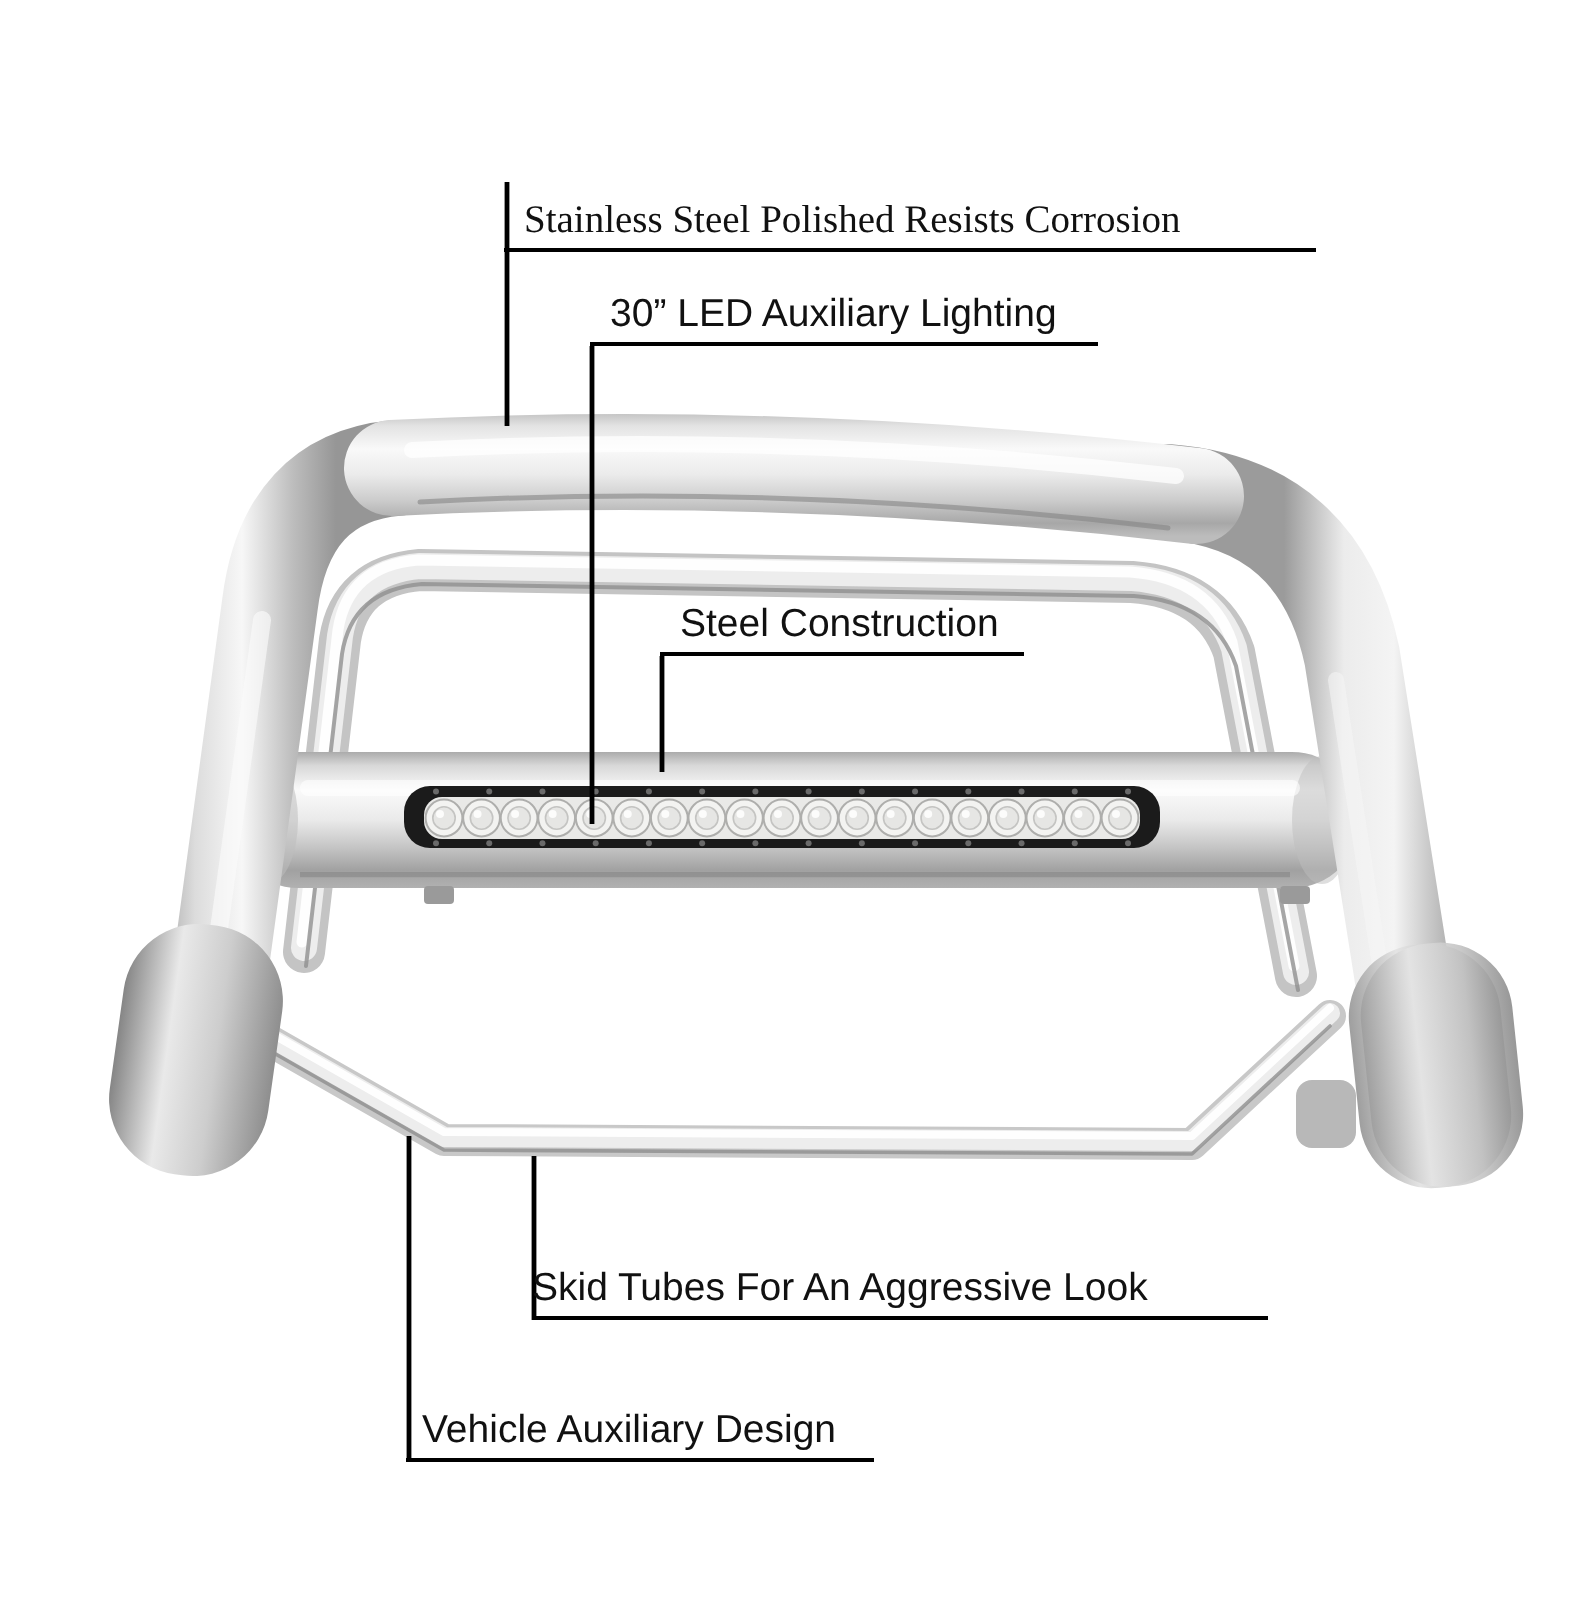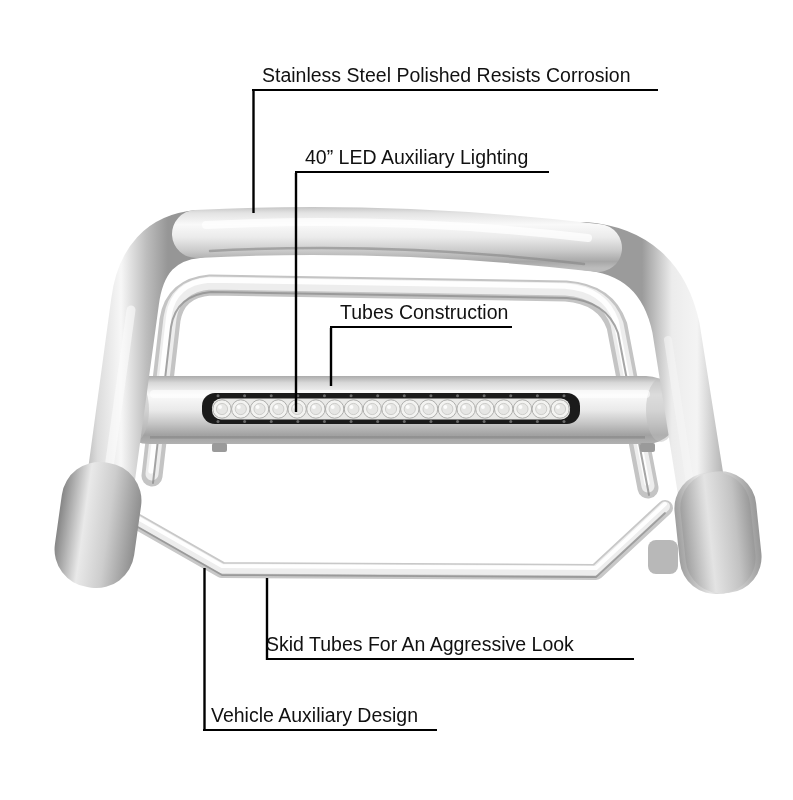--- a/index.html
+++ b/index.html
@@ -15,21 +15,21 @@
   .callout {
     position: absolute;
     font-size: 19.5px;
     line-height: 1.1;
     color: #111111;
     border-bottom: 2px solid #000000;
     padding: 0 0 3px 10px;
     white-space: nowrap;
     overflow: visible;
   }
-  #callout-corrosion { left: 252px; bottom: 709px; width: 396px; }
+  #callout-corrosion { left: 252px; bottom: 674px; width: 396px; font-family: Liberation Serif, serif; }
   #callout-led       { left: 295px; bottom: 627px; width: 244px; }
   #callout-steel     { left: 330px; bottom: 472px; width: 172px; }
   #callout-skid      { left: 266px; bottom: 140px; width: 368px; padding-left: 0; }
   #callout-vehicle   { left: 203px; bottom:  69px; width: 226px; padding-left: 8px; }
 </style>
 </head>
 <body>
 
 <div id="figure">
 
@@ -220,18 +220,18 @@
     <g stroke="#000000" stroke-width="2.4">
       <line x1="253.5" y1="91" x2="253.5" y2="213"></line>
       <line x1="296" y1="173" x2="296" y2="412"></line>
       <line x1="331" y1="328" x2="331" y2="386"></line>
       <line x1="267" y1="578" x2="267" y2="660"></line>
       <line x1="204.5" y1="568" x2="204.5" y2="731"></line>
     </g>
   </svg>
 
   <div class="callout" id="callout-corrosion">Stainless Steel Polished Resists Corrosion</div>
-  <div class="callout" id="callout-led">40” LED Auxiliary Lighting</div>
-  <div class="callout" id="callout-steel">Tubes Construction</div>
+  <div class="callout" id="callout-led">30” LED Auxiliary Lighting</div>
+  <div class="callout" id="callout-steel">Steel Construction</div>
   <div class="callout" id="callout-skid">Skid Tubes For An Aggressive Look</div>
   <div class="callout" id="callout-vehicle">Vehicle Auxiliary Design</div>
 
 </div>
 
 </body></html>

